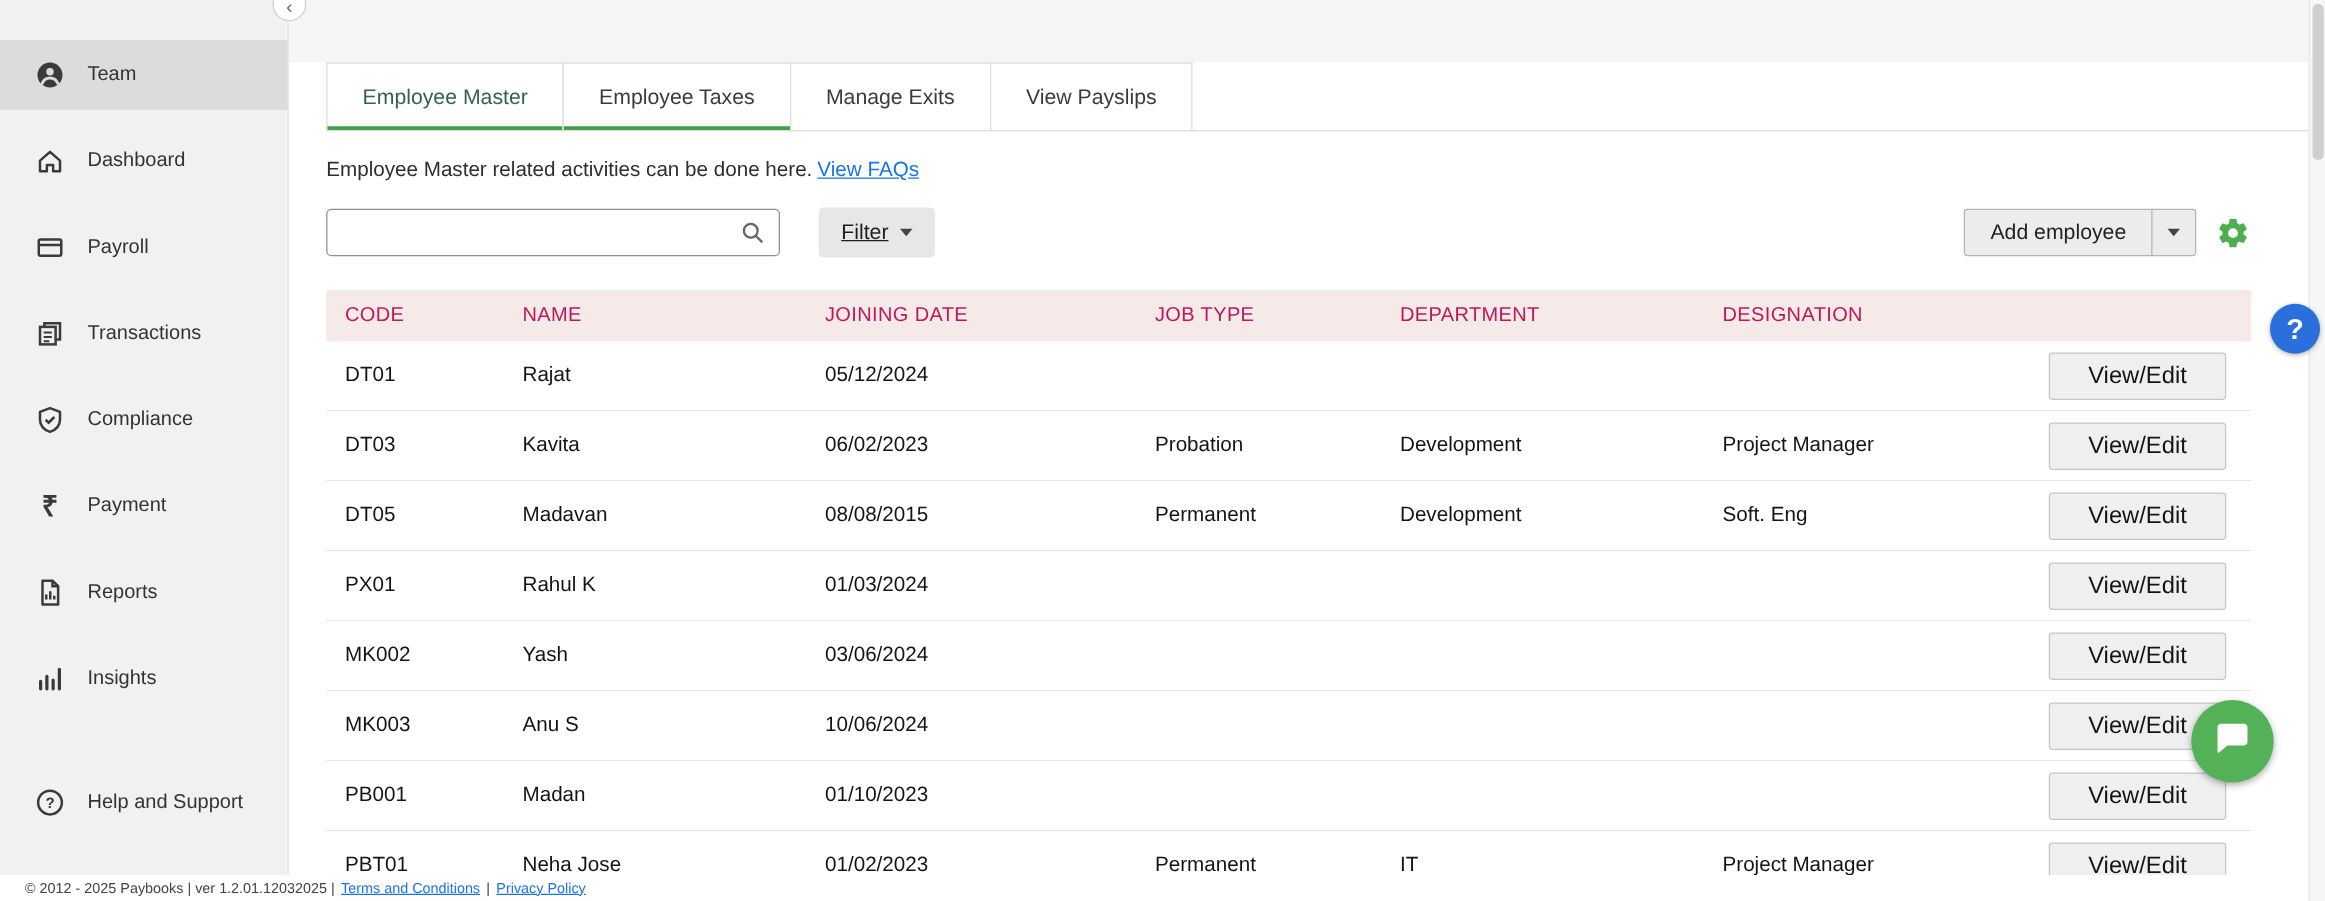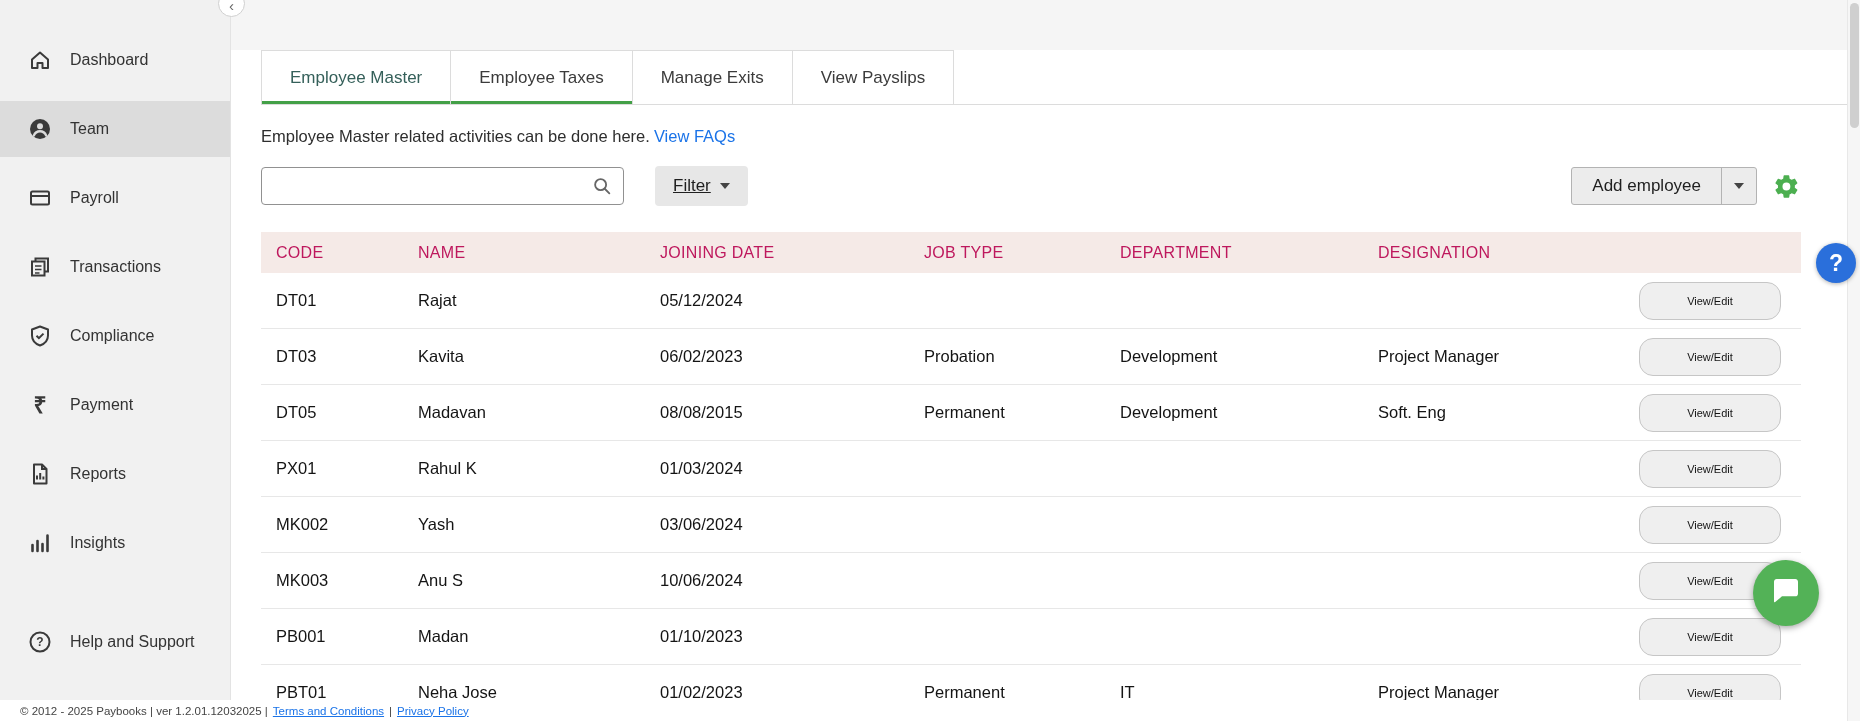--- a/index.html
+++ b/index.html
@@ -41,21 +41,21 @@
   .top-strip{position:absolute;top:0;left:0;right:0;height:50px;background:#f5f5f5;}
 
   .tabs-row{position:relative;display:flex;margin:50px 13px 0 30px;border-bottom:1px solid #dcdcdc;}
   .tab{position:relative;height:54px;display:flex;align-items:center;padding:0 28px;
     font-size:17px;color:#3b3b3b;background:#fff;border:1px solid #dcdcdc;border-bottom:none;
     margin-right:-1px;cursor:pointer;white-space:nowrap;}
   .tab.active{color:var(--active-tab-text);}
   .tab.underlined::after{content:"";position:absolute;left:0;right:0;bottom:0;height:3px;background:var(--accent-green);}
 
   .subheader{margin:22px 0 0 30px;font-size:16.5px;color:#2e2e2e;}
-  .subheader a{color:var(--link-blue);cursor:pointer;margin-left:4px;}
+  .subheader a{color:var(--link-blue);text-decoration:underline;cursor:pointer;margin-left:4px;}
 
   .toolbar{display:flex;align-items:center;margin:20px 0 0 30px;width:1540px;}
   .search-box{width:363px;height:38px;border:1px solid #919191;border-radius:4px;
     display:flex;align-items:center;background:#fff;padding:0 10px 0 12px;}
   .search-box input{flex:1;border:none;outline:none;font-size:16px;background:transparent;font-family:inherit;min-width:0;}
   .search-icon{flex:0 0 22px;display:flex;align-items:center;justify-content:center;}
   .filter-btn{margin-left:31px;height:40px;padding:0 18px;background:#e7e7e7;border:none;border-radius:4px;
     font-size:17px;color:#1f1f1f;display:flex;align-items:center;gap:9px;cursor:pointer;font-family:inherit;text-decoration:underline;}
   .caret{width:0;height:0;border-left:5px solid transparent;border-right:5px solid transparent;
     border-top:6px solid #444;display:inline-block;}
@@ -68,22 +68,22 @@
   .gear-btn svg{width:27px;height:27px;fill:var(--gear-green);}
 
   
   .emp-table{margin:26px 0 0 30px;width:1540px;}
   .thead,.tr{display:grid;grid-template-columns:142px 242px 264px 196px 258px 1fr 142px;
     padding:0 20px 0 15px;align-items:center;}
   .thead{background:var(--table-header-bg);height:41px;font-size:16px;color:#be185d;font-weight:500;letter-spacing:.3px;}
   .tr{height:56px;border-bottom:1px solid #e7e7e7;font-size:16.5px;color:#141414;background:#fff;}
   .td{overflow:hidden;white-space:nowrap;text-overflow:ellipsis;padding-right:8px;}
   .td.actions{display:flex;justify-content:flex-end;padding-right:0;overflow:visible;}
-  .view-edit{width:142px;height:38px;background:#efefef;border:1px solid #c6c6c6;border-radius:14px;
-    font-size:11px;color:#141414;font-family:inherit;cursor:pointer;}
+  .view-edit{width:142px;height:38px;background:#efefef;border:1px solid #c6c6c6;border-radius:3px;
+    font-size:19px;color:#141414;font-family:inherit;cursor:pointer;}
 
   
   .footer{position:absolute;left:0;bottom:0;width:100%;height:21px;background:#fff;z-index:6;
     display:flex;align-items:center;gap:5px;font-size:11.5px;color:#444;padding-left:20px;}
   .footer a{color:var(--link-blue);text-decoration:underline;cursor:pointer;}
 
   
   .scrollbar{position:absolute;right:0;top:0;width:13px;height:721px;background:#f6f6f6;
     border-left:1px solid #e8e8e8;z-index:7;}
   .scroll-thumb{position:absolute;top:3px;left:2px;width:9px;height:125px;background:#cfcfcf;border-radius:5px;}
@@ -94,37 +94,37 @@
     background:var(--chat-green);display:flex;align-items:center;justify-content:center;z-index:8;
     box-shadow:0 2px 6px rgba(0,0,0,.35);cursor:pointer;}
 </style>
 </head>
 <body>
 
 <div class="app">
 
   <aside class="sidebar">
     <div class="sidebar-items" id="sidebar-items">
-        <div class="side-item">
-          <span class="sicon">
-            <svg viewBox="0 0 24 24">
-              <path d="M4 11.5 12 4.5l8 7V20h-5.5v-5h-5v5H4z" fill="none" stroke="currentColor" stroke-width="2" stroke-linejoin="round"></path>
-            </svg>
-          </span>
-          <span>Dashboard</span>
-        </div>
         <div class="side-item active">
           <span class="sicon">
             <svg viewBox="0 0 24 24">
               <circle cx="12" cy="12" r="10" fill="currentColor"></circle>
               <circle cx="12" cy="9.3" r="3" fill="var(--sidebar-active-bg)"></circle>
               <path d="M5.8 18.6c1.3-3.1 3.6-4.3 6.2-4.3s4.9 1.2 6.2 4.3" fill="none" stroke="var(--sidebar-active-bg)" stroke-width="2.4" stroke-linecap="round"></path>
             </svg>
           </span>
           <span>Team</span>
+        </div>
+        <div class="side-item">
+          <span class="sicon">
+            <svg viewBox="0 0 24 24">
+              <path d="M4 11.5 12 4.5l8 7V20h-5.5v-5h-5v5H4z" fill="none" stroke="currentColor" stroke-width="2" stroke-linejoin="round"></path>
+            </svg>
+          </span>
+          <span>Dashboard</span>
         </div>
         <div class="side-item">
           <span class="sicon">
             <svg viewBox="0 0 24 24">
               <rect x="3" y="5.5" width="18" height="13" rx="1.5" fill="none" stroke="currentColor" stroke-width="2"></rect>
               <path d="M3 10h18" stroke="currentColor" stroke-width="2"></path>
             </svg>
           </span>
           <span>Payroll</span>
         </div>

